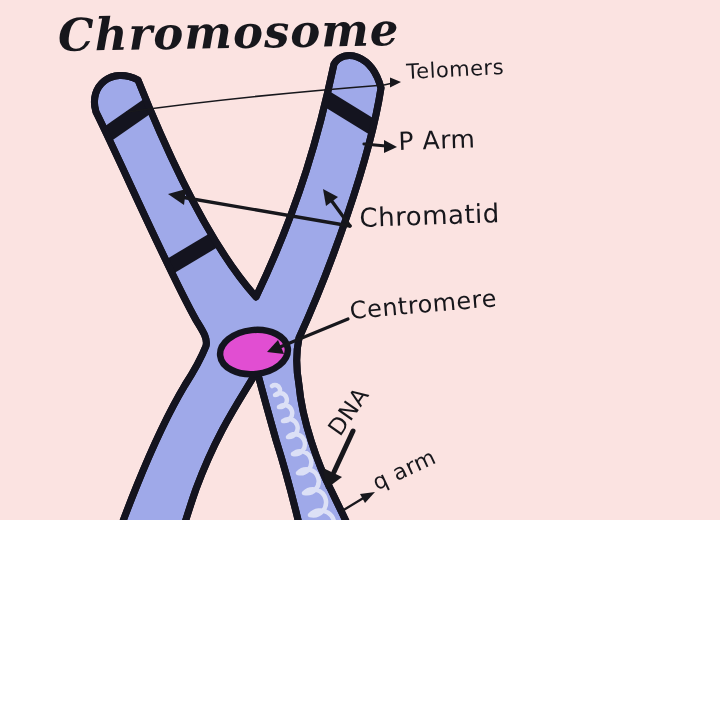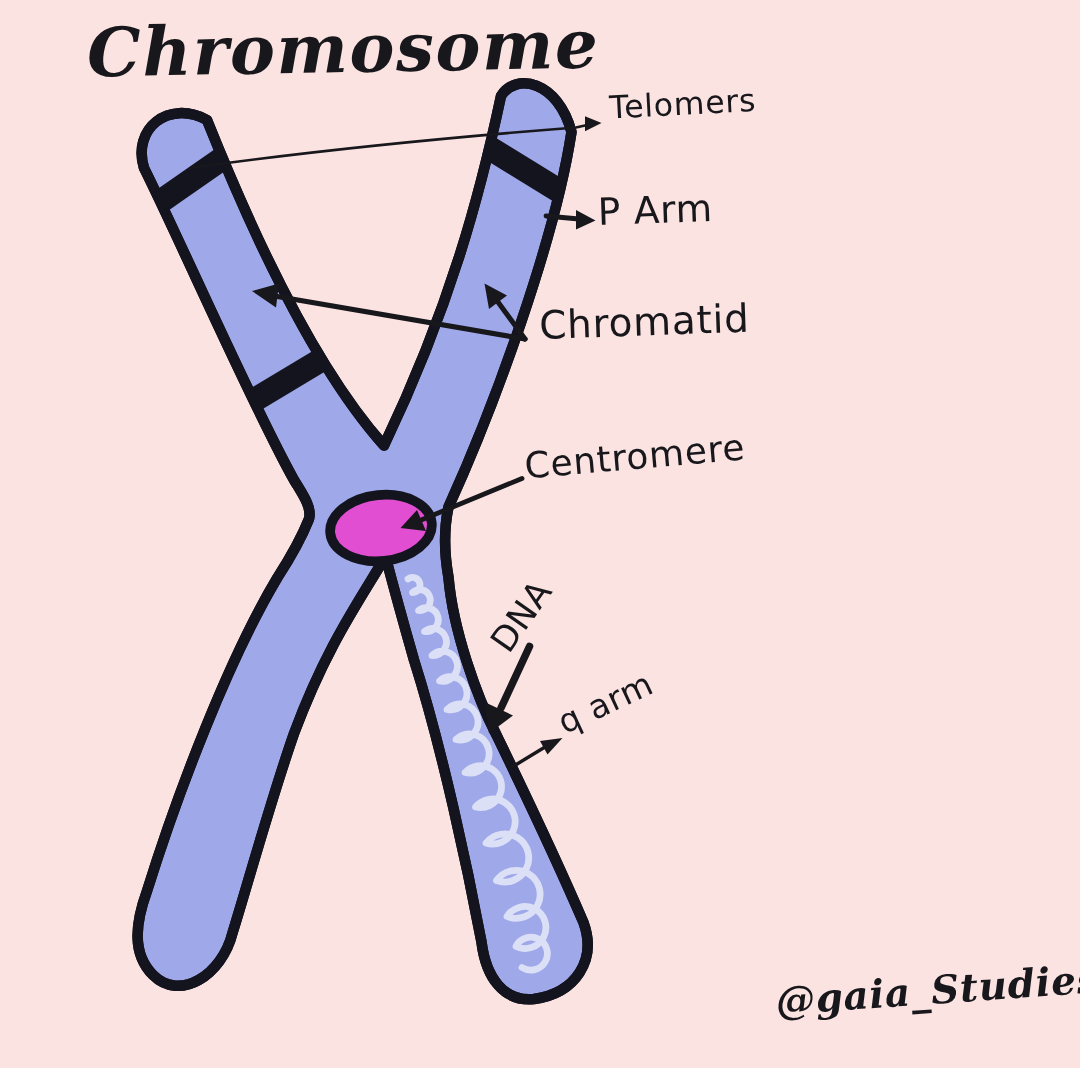--- a/index.html
+++ b/index.html
@@ -7,21 +7,21 @@
     --chromosome-fill:#9fa9e9;
     --outline:#14141f;
     --centromere-fill:#e14ed2;
     --dna-coil:#dfe3f7;
     --text:#17171c;
   }
   html,body{margin:0;padding:0;}
   body{font-family:"DejaVu Sans", sans-serif;}
   .canvas{
     position:relative;
-    width:720px;height:712px;
+    width:720px;height:520px;
     background:var(--background);
     overflow:hidden;
   }
   .canvas svg{position:absolute;left:0;top:0;}
   .x-body{fill:var(--chromosome-fill);stroke:var(--outline);stroke-width:7;stroke-linejoin:round;}
   .x-outline{fill:none;stroke:var(--outline);stroke-width:7;stroke-linejoin:round;}
   .band{stroke:var(--outline);stroke-width:16;stroke-linecap:butt;fill:none;}
   .coil{stroke:var(--dna-coil);stroke-width:4.5;fill:none;stroke-linecap:round;stroke-linejoin:round;opacity:.95;}
   .centromere{fill:var(--centromere-fill);stroke:var(--outline);stroke-width:6.5;}
   .ann-line{stroke:var(--text);fill:none;stroke-linecap:round;}

